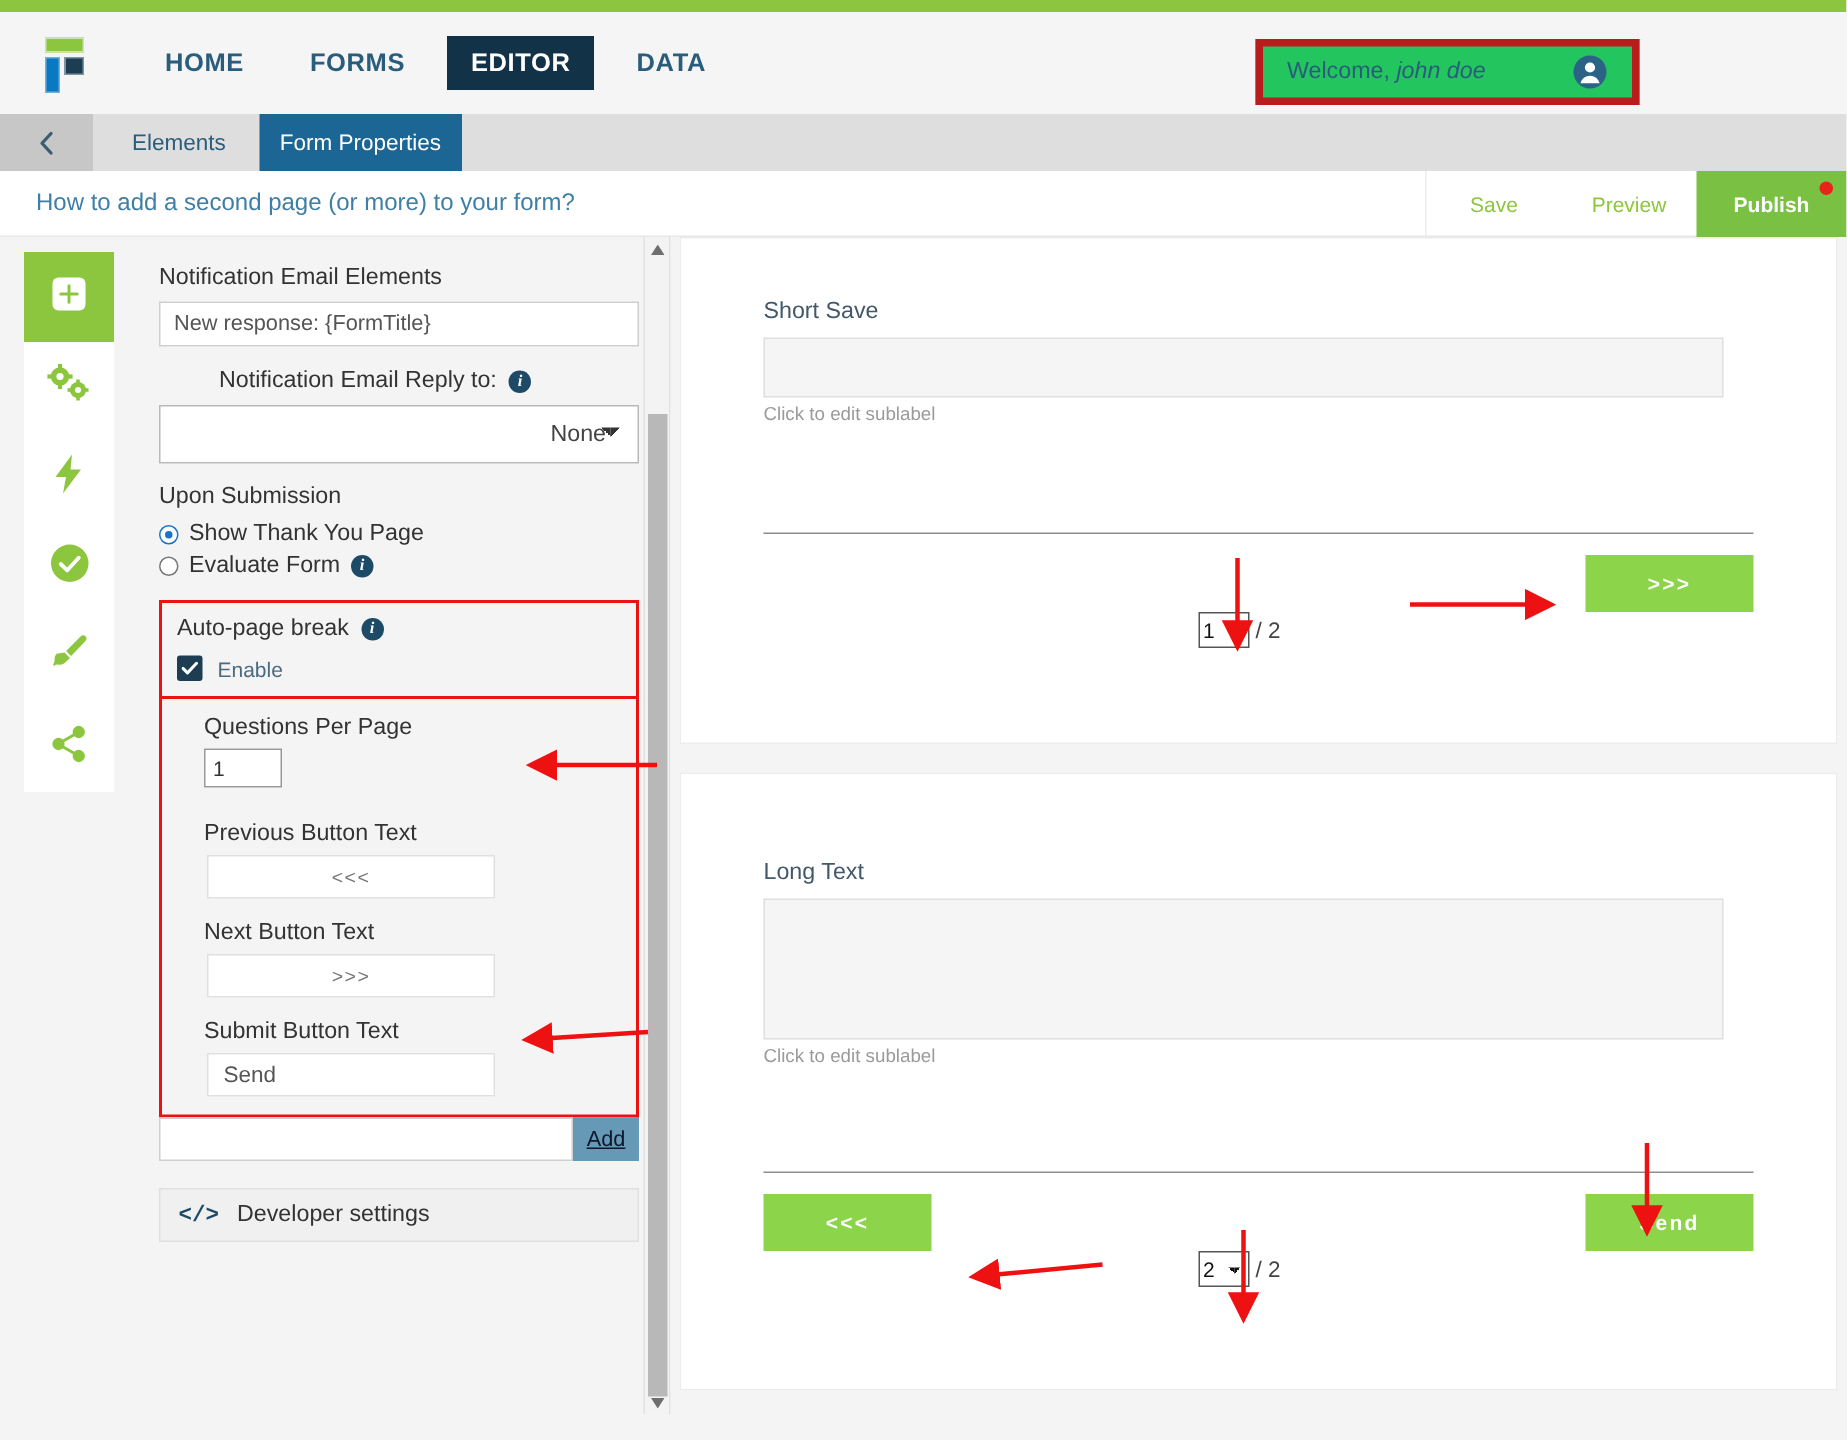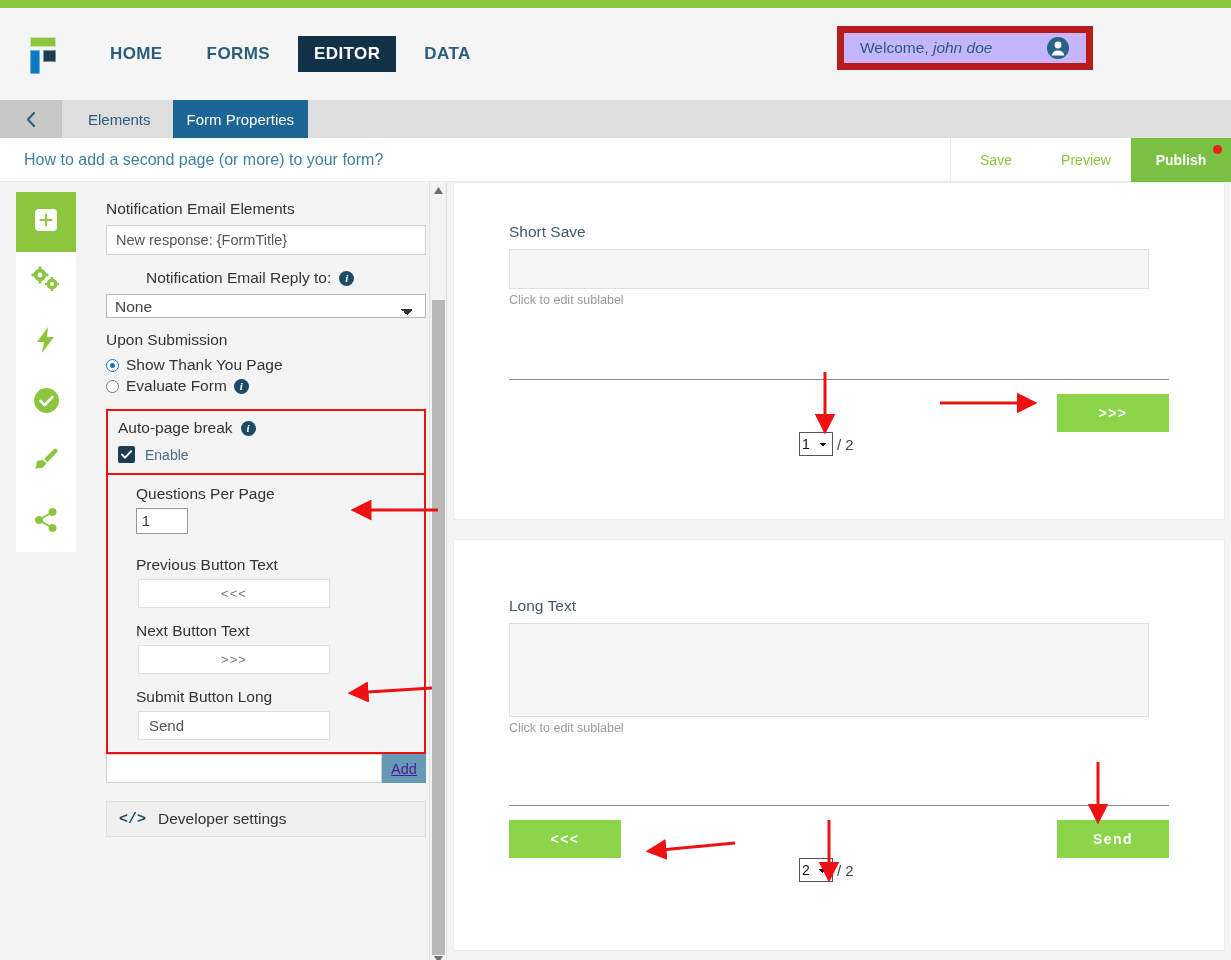--- a/index.html
+++ b/index.html
@@ -10,39 +10,39 @@
     background:#f4f4f4;
     overflow:hidden;
     position:relative;
   }
 
   
   .top-strip { height:8px; background:#8cc63f; width:100%; }
 
   
   .navbar {
-    height:92px; background:#f5f5f5; display:flex; align-items:center;
+    height:68px; background:#f5f5f5; display:flex; align-items:center;
     padding:0 0 0 22px; position:relative;
   }
   .logo { width:44px; height:44px; position:relative; margin-right:28px; }
   .logo .bar-top { position:absolute; left:8px; top:5px; width:26px; height:10px; background:#8cc63f; border:1px solid #cfe3ae; }
   .logo .bar-left { position:absolute; left:8px; top:18px; width:10px; height:24px; background:#0a79c4; border:1px solid #6fb2db; }
   .logo .sq-right { position:absolute; left:21px; top:18px; width:13px; height:12px; background:#1d3e52; border:1px solid #7d93a1; }
 
   .nav-links { display:flex; align-items:center; gap:0; }
   .nav-link {
     font-size:17px; font-weight:bold; letter-spacing:.4px;
     color:#2a5d7c; padding:8px 16px; text-decoration:none; cursor:pointer;
     margin-right:12px;
   }
   .nav-link.active { background:#123347; color:#ffffff; }
 
   .welcome-box {
     position:absolute; right:138px; top:18px;
-    width:256px; height:44px; background:#c4b5fd; border:7px solid #b91c1c;
+    width:256px; height:44px; background:#22c55e; border:5px solid #b91c1c;
     display:flex; align-items:center; justify-content:space-between;
     padding:0 16px;
   }
   .welcome-text { font-size:15.5px; color:#2a5d7c; }
   .welcome-text em { font-style:italic; }
   .avatar-icon { width:24px; height:24px; }
 
   
   .subbar { height:38px; background:#dedede; display:flex; align-items:stretch; }
   .back-btn {
@@ -97,26 +97,26 @@
     border-right:1px solid #e0e0e0; padding:14px 0 0 0;
     overflow:hidden;
   }
   .props-inner { padding:0 20px 0 14px; }
   .p-label { font-size:15.5px; color:#333; margin:4px 0 7px 0; display:flex; align-items:center; gap:8px; }
   .p-input {
     width:100%; height:30px; border:1px solid #cfcfcf; background:#ffffff;
     font-size:14.5px; color:#555; padding:0 9px; font-family:"Liberation Sans", sans-serif;
   }
   .p-select {
-    width:100%; height:24px; border:1px solid #b9b9b9; background:#ffffff;
-    font-size:15.5px; color:#444; padding:0 8px; font-family:"Liberation Sans", sans-serif;
+    width:100%; height:39px; border:1px solid #b9b9b9; background:#ffffff;
+    font-size:15.5px; color:#444; padding:0 21px; font-family:"Liberation Sans", sans-serif;
     -webkit-appearance:none; appearance:none;
     background-image:linear-gradient(45deg,transparent 50%,#333 50%),linear-gradient(135deg,#333 50%,transparent 50%);
     background-position:calc(100% - 18px) 14px, calc(100% - 12px) 14px;
-    background-size:6px 6px,6px 6px; background-repeat:no-repeat;
+    background-size:6px 6px,6px 6px; background-repeat:no-repeat;text-align:right;
   }
   .info-i {
     width:15px; height:15px; border-radius:50%; background:#1d4a66; color:#fff;
     font-size:11px; font-weight:bold; display:inline-flex; align-items:center;
     justify-content:center; font-style:italic; font-family:"Liberation Serif", serif;
   }
   .radio-row { display:flex; align-items:center; gap:7px; margin:3px 0; font-size:15.5px; color:#333; }
   .radio {
     width:13px; height:13px; border-radius:50%; border:1px solid #777; background:#fff;
     display:inline-block; position:relative; flex:none;
@@ -151,21 +151,21 @@
   .btn-text-input.center { text-align:center; letter-spacing:1px; }
   .btn-text-input.send { font-size:15px; color:#555; }
 
   .tags-label { font-size:15.5px; color:#333; margin:16px 0 6px 0; }
   .tags-row { display:flex; align-items:stretch; }
   .tags-input {
     flex:1; height:29px; border:1px solid #cfcfcf; background:#fff;
     font-family:"Liberation Sans", sans-serif; font-size:14px; padding:0 8px;
   }
   .tags-add {
-    width:44px; background:#6699b5; color:#4c1d95; border:none; font-size:14.5px;
+    width:44px; background:#6699b5; color:#0f172a; border:none; font-size:14.5px;
     cursor:pointer; font-family:"Liberation Sans", sans-serif;text-decoration:underline;
   }
   .dev-settings {
     margin-top:18px; height:36px; background:#f0f0f0; border:1px solid #e0e0e0;
     display:flex; align-items:center; gap:12px; padding:0 12px; font-size:15.5px; color:#333;
     cursor:pointer;
   }
   .dev-icon { color:#1d4a66; font-family:"Liberation Mono", monospace; font-size:15px; font-weight:bold; }
 
   
@@ -390,21 +390,21 @@
       <div class="hl-box2">
         <div class="sub-label" style="margin-top:4px;">Questions Per Page</div>
         <input class="qpp-input" value="1" style="">
 
         <div class="sub-label" style="margin-top:22px;">Previous Button Text</div>
         <input class="btn-text-input center" value="&lt;&lt;&lt;" style="">
 
         <div class="sub-label" style="margin-top:14px;">Next Button Text</div>
         <input class="btn-text-input center" value="&gt;&gt;&gt;" style="">
 
-        <div class="sub-label" style="margin-top:14px;">Submit Button Long</div>
+        <div class="sub-label" style="margin-top:14px;">Submit Button Text</div>
         <input class="btn-text-input send" value="Send" style="">
       </div>
 
       <div class="tags-row">
         <input class="tags-input" value="" style="">
         <button class="tags-add">Add</button>
       </div>
 
       <div class="dev-settings">
         <span class="dev-icon">&lt;/&gt;</span>

